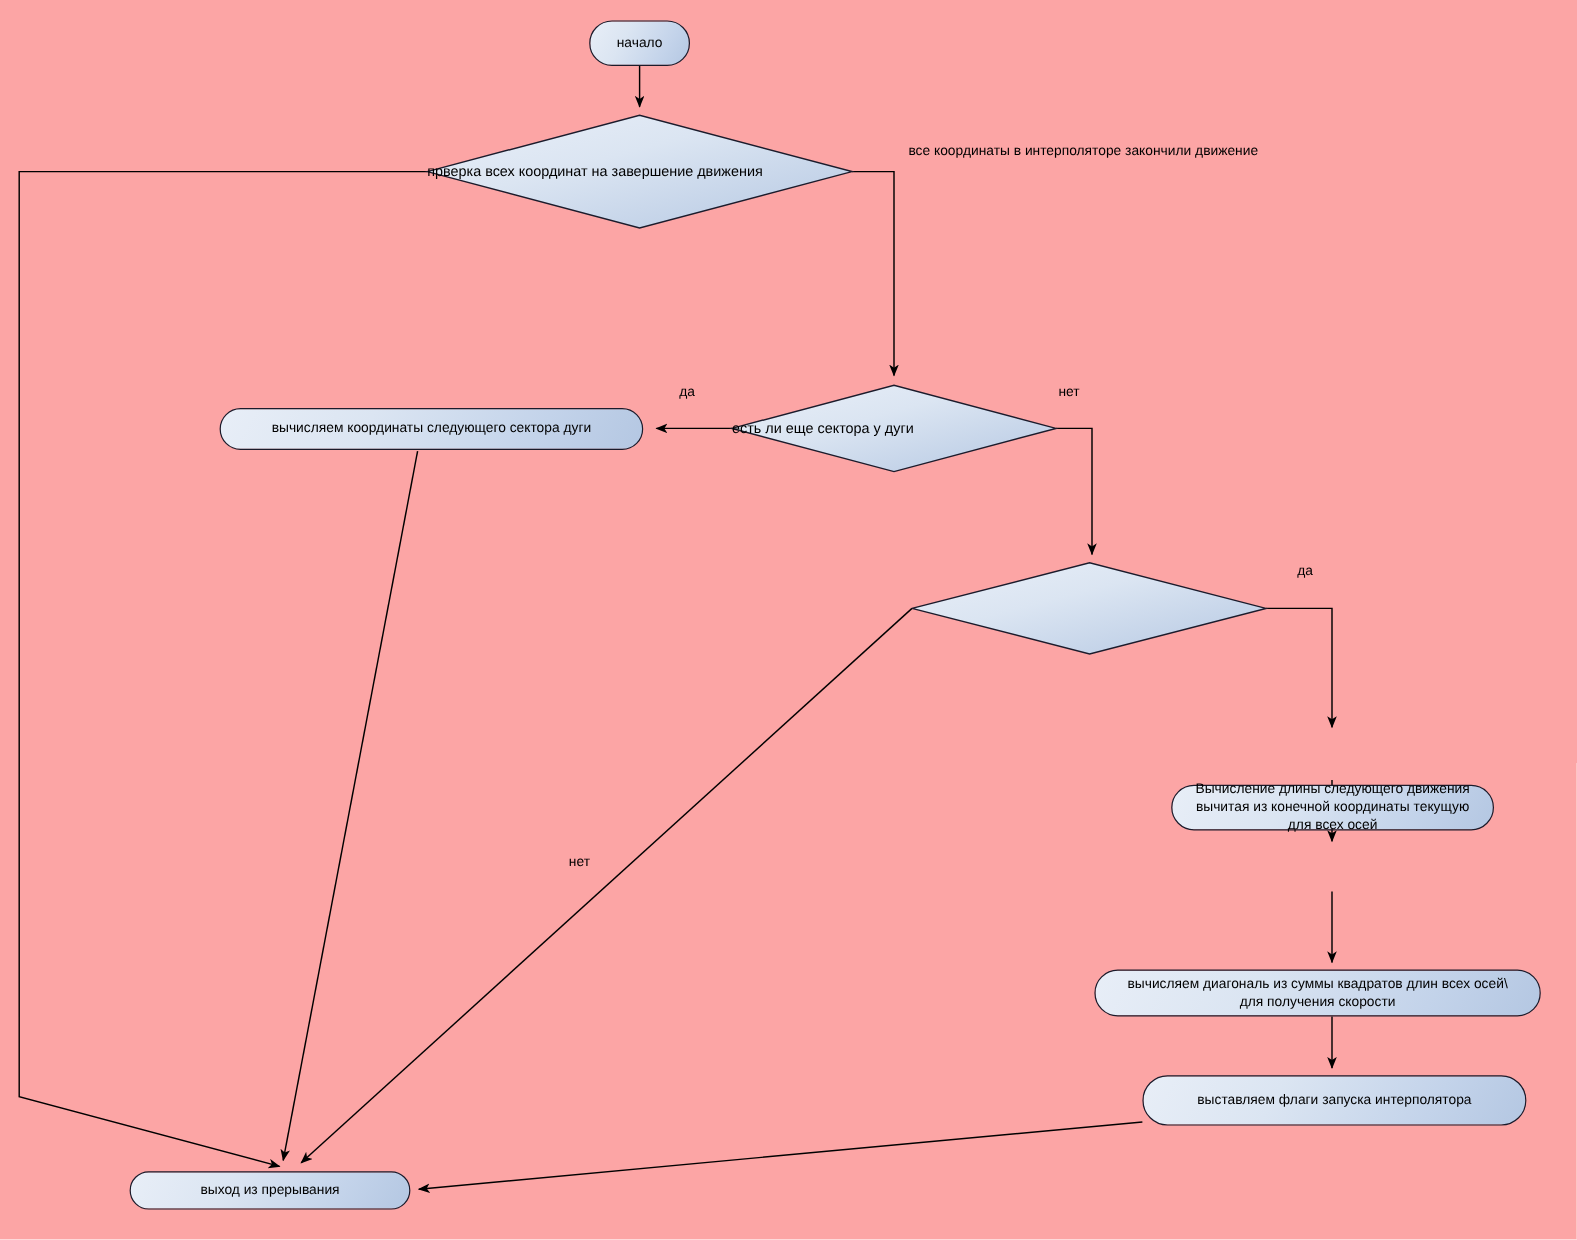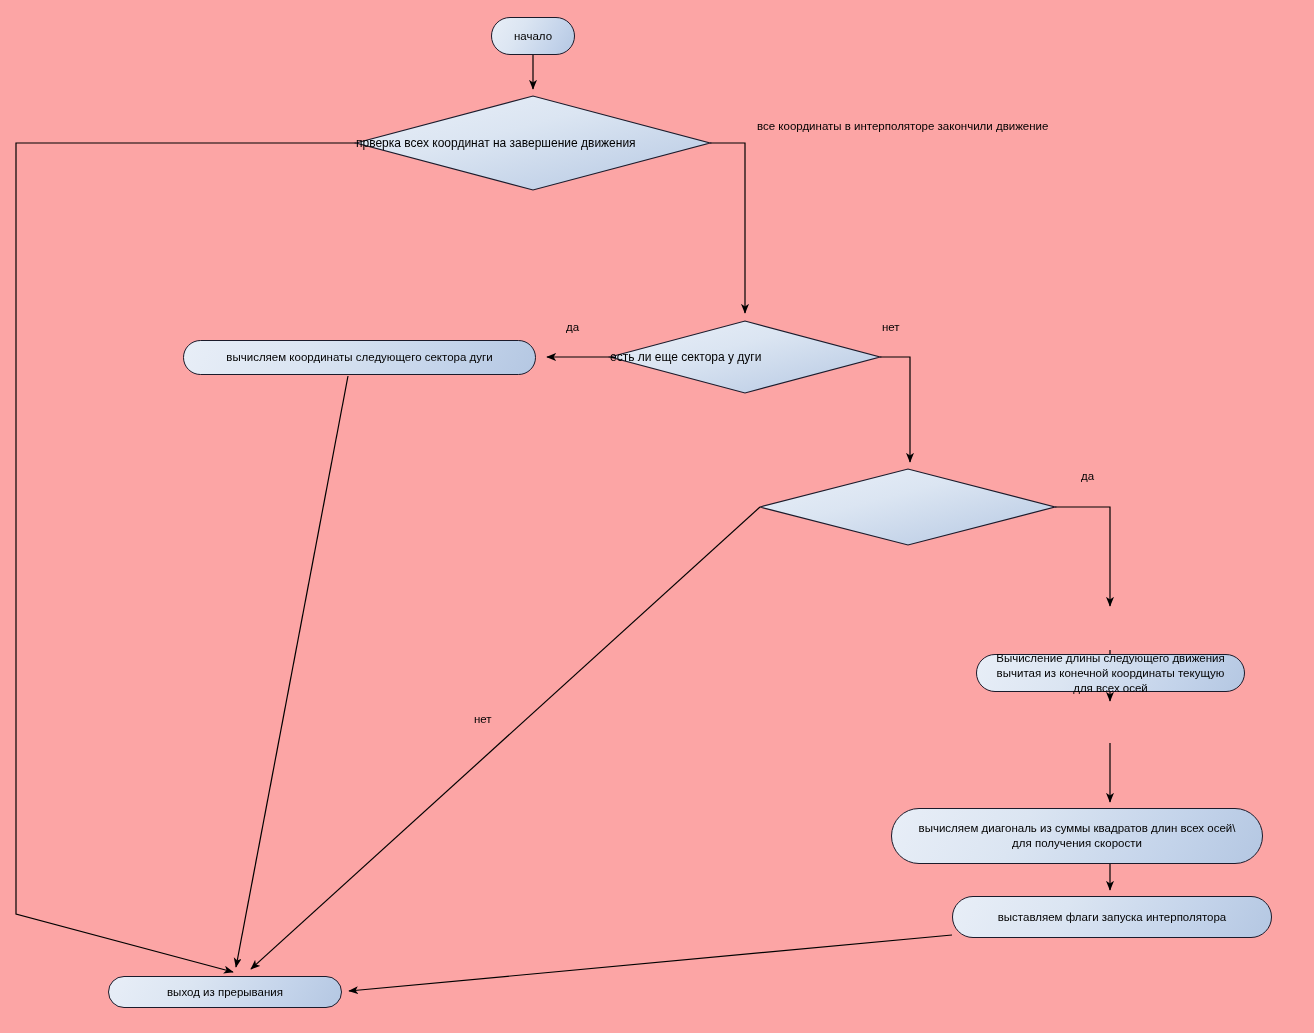--- a/index.html
+++ b/index.html
@@ -146,21 +146,21 @@
   </div>
 
 
   <div class="node process overflow-label" style="left:976px; top:612px; width:269px; height:38px;margin-top:42px;">
     <span class="label">Вычисление длины следующего движения
 вычитая из конечной координаты текущую
 для всех осей</span>
   </div>
 
 
-  <div class="node process" style="left:891px; top:808px; width:372px; height:56px;">
+  <div class="node process" style="left:912px; top:808px; width:372px; height:39px;">
     <span class="label">вычисляем диагональ из суммы квадратов длин всех осей\
 для получения скорости</span>
   </div>
 
   <div class="node process" style="left:952px; top:896px; width:320px; height:42px;">
     <span class="label">выставляем флаги запуска интерполятора</span>
   </div>
 
   <div class="node terminator" style="left:108px; top:976px; width:234px; height:32px;">
     <span class="label">выход из прерывания</span>

